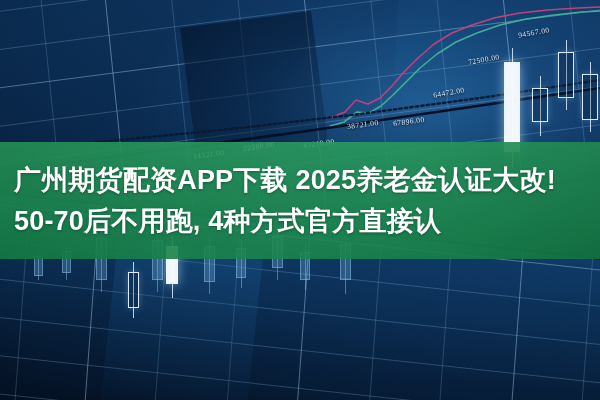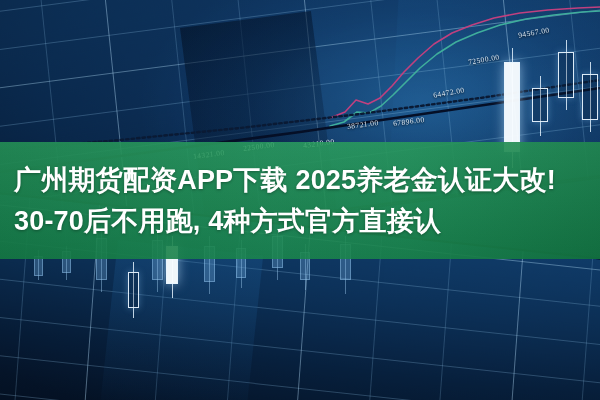--- a/index.html
+++ b/index.html
@@ -275,16 +275,16 @@
       <div class="price-label tilt-dn" style="left: 393px; top: 117px;">67896.00</div>
       <div class="price-label tilt-up" style="left: 433px; top: 88px;">64472.00</div>
       <div class="price-label tilt-up" style="left: 468px; top: 55px;">72500.00</div>
       <div class="price-label tilt-up" style="left: 518px; top: 28px;">94567.00</div>
       <div class="price-label tilt-dn" style="left: 303px; top: 139px;">43210.00</div>
       <div class="price-label tilt-dn" style="left: 243px; top: 142px;">22500.00</div>
       <div class="price-label tilt-dn" style="left: 193px; top: 150px;">14321.00</div>
     </div>
 
   <div id="headline-band">
-    <h1 id="headline-text">广州期货配资APP下载 2025养老金认证大改! 30-70后不用跑, 4种方式官方直接认</h1>
+    <h1 id="headline-text">广州期货配资APP下载 2025养老金认证大改! 50-70后不用跑, 4种方式官方直接认</h1>
   </div>
 
 </div>
 
 </body></html>

